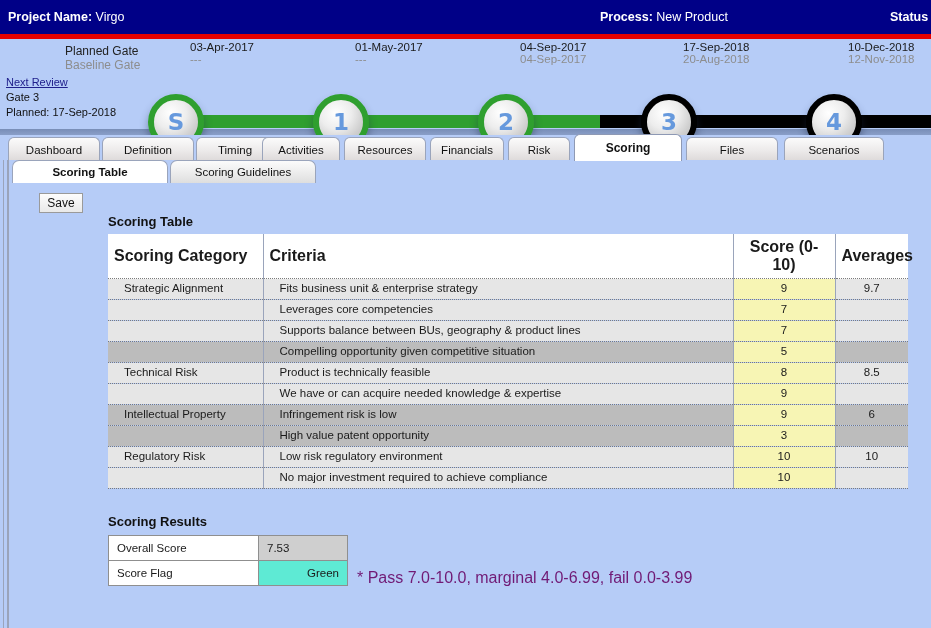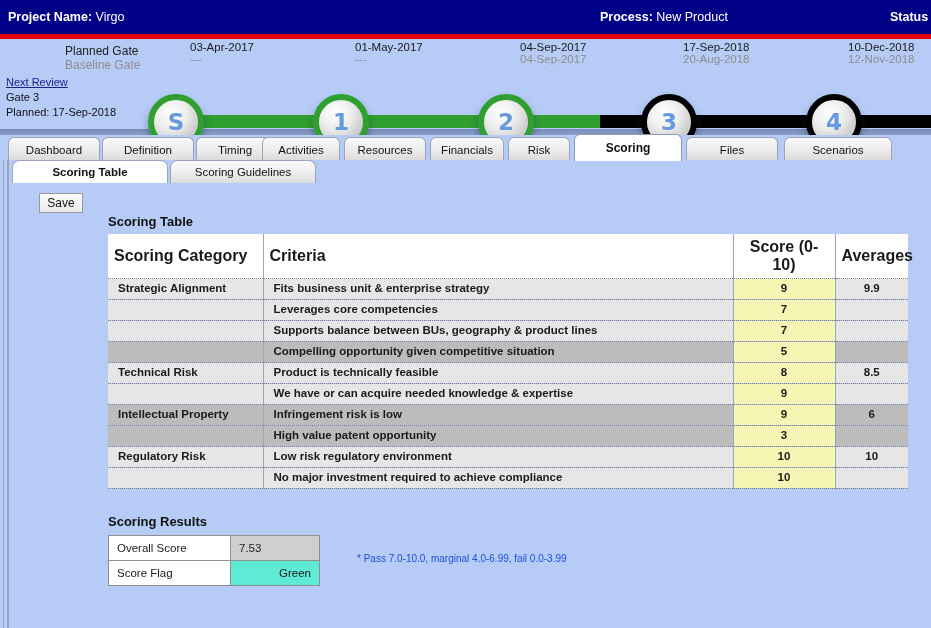--- a/index.html
+++ b/index.html
@@ -147,28 +147,27 @@
     font-size: 16px;
     text-align: left;
     padding: 4px 6px;
     height: 22px;
     border-right: 1px solid #9aa4bb;
     border-bottom: 1px dotted #7b7b7b;
   }
   table.scoring th.c-score, table.scoring th.c-avg { text-align: center; }
   table.scoring th.c-avg { border-right: none; }
   table.scoring td {
-    padding: 3px 10px;
+    padding: 3px 16px;
     height: 21px;
     border-bottom: 1px dotted #7b7b7b;
     border-right: 1px solid #9aa4bb;
     vertical-align: top;
     overflow: hidden;
     white-space: nowrap;
-    font-weight: bold;
   }
   table.scoring td.c-avg { border-right: none; }
   table.scoring td.c-score, table.scoring td.c-avg { text-align: center; }
   table.scoring td.c-score { background: #f7f5b4; }
   tr.band-light td.c-cat, tr.band-light td.c-crit, tr.band-light td.c-avg { background: #e6e6e6; }
   tr.band-dark  td.c-cat, tr.band-dark  td.c-crit, tr.band-dark  td.c-avg { background: #bcbcbc; }
   table.scoring td.c-cat { border-right: 1px solid #9aa4bb; }
   table.scoring tr.grp-start td { border-top: 1px dotted #555; }
   .col-cat { width: 155px; }
   .col-crit { width: 470px; }
@@ -181,27 +180,27 @@
     border-collapse: collapse;
     font-size: 11.5px; color: #1a1a1a;
     table-layout: fixed;
   }
   table.results td {
     border: 1px solid #8f8f8f;
     height: 25px;
     padding: 2px 8px;
     white-space: nowrap;
   }
-  table.results td.r-label { width: 122px; background: #ffffff; margin-left: 47px; }
+  table.results td.r-label { width: 150px; background: #ffffff; margin-left: 47px; }
   table.results td.r-value { width: 82px; background: #cfcfcf; }
   table.results td.r-value.flag-green { background: #5eead4; padding-left: 48px; }
 
   .footnote {
-    position: absolute; left: 357px; top: 553px;
-    font-size: 10px; color: #1d4ed8; white-space: nowrap;
+    position: absolute; left: 357px; top: 569px;
+    font-size: 16px; color: #701a75; white-space: nowrap;
   }
 
   
   .frame-edge {
     position: absolute; left: 0; top: 160px; width: 8px; height: 468px;
     background: #b6ccf7;
     border-right: 1px solid #9aa4bb;
   }
   .frame-edge2 {
     position: absolute; left: 3px; top: 160px; width: 1px; height: 468px;
@@ -290,21 +289,21 @@
   <div class="tabstrip" id="tabstrip">
       <div class="tab" style="left: 8px; width: 92px;">Dashboard</div>
       <div class="tab" style="left: 102px; width: 92px;">Definition</div>
       <div class="tab" style="left: 196px; width: 78px;">Timing</div>
       <div class="tab" style="left: 262px; width: 78px;">Activities</div>
       <div class="tab" style="left: 344px; width: 82px;">Resources</div>
       <div class="tab" style="left: 430px; width: 74px;">Financials</div>
       <div class="tab" style="left: 508px; width: 62px;">Risk</div>
       <div class="tab active" style="left: 574px; width: 108px;">Scoring</div>
       <div class="tab" style="left: 686px; width: 92px;">Files</div>
-      <div class="tab" style="left: 784px; width: 108px;">Scenarios</div>
+      <div class="tab" style="left: 784px; width: 100px;">Scenarios</div>
     </div>
 
   <div class="frame-edge"></div>
   <div class="frame-edge2"></div>
   <div class="tabpanel"></div>
 
   <div class="subtabstrip" id="subtabstrip">
       <div class="subtab active" style="left: 4px; width: 156px;">Scoring Table</div>
       <div class="subtab" style="left: 162px; width: 146px;">Scoring Guidelines</div>
     </div>
@@ -326,21 +325,21 @@
         <th class="c-crit">Criteria</th>
         <th class="c-score">Score (0-10)</th>
         <th class="c-avg">Averages</th>
       </tr>
     </thead>
     <tbody id="scoring-body">
         <tr class="band-light grp-start">
           <td class="c-cat">Strategic Alignment</td>
           <td class="c-crit">Fits business unit &amp; enterprise strategy</td>
           <td class="c-score">9</td>
-          <td class="c-avg">9.9</td>
+          <td class="c-avg">9.7</td>
         </tr>
         <tr class="band-light">
           <td class="c-cat"></td>
           <td class="c-crit">Leverages core competencies</td>
           <td class="c-score">7</td>
           <td class="c-avg"></td>
         </tr>
         <tr class="band-light">
           <td class="c-cat"></td>
           <td class="c-crit">Supports balance between BUs, geography &amp; product lines</td>

